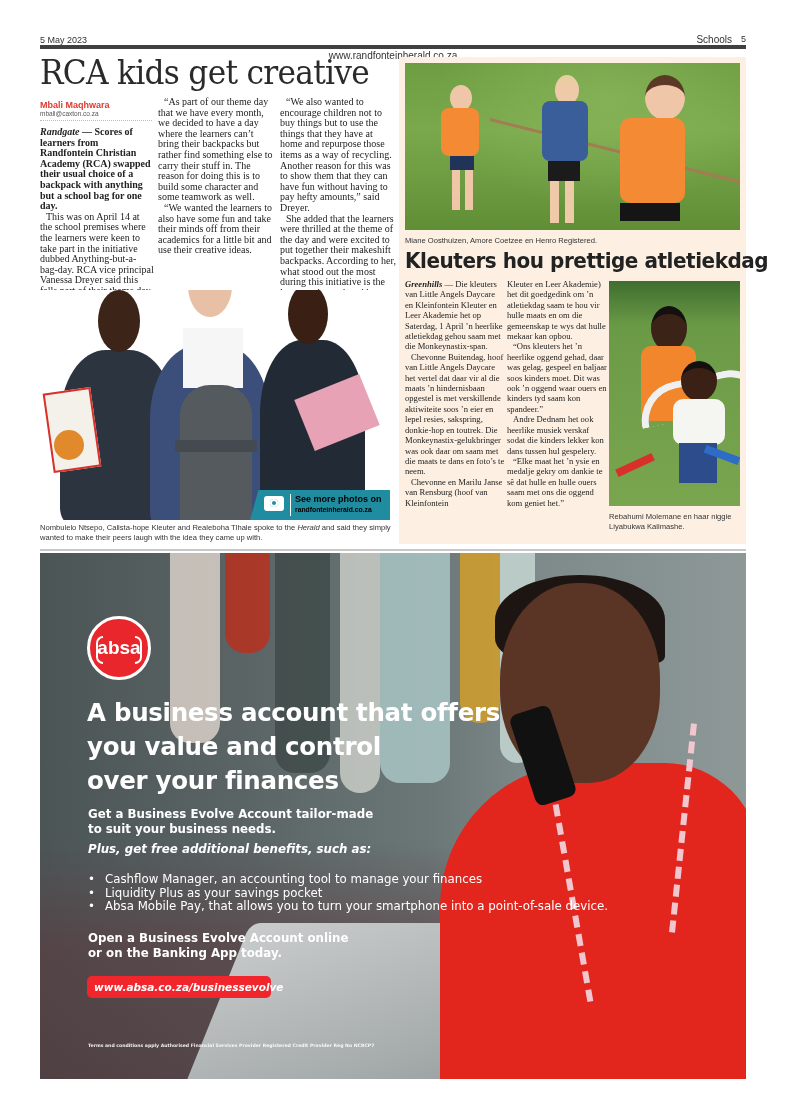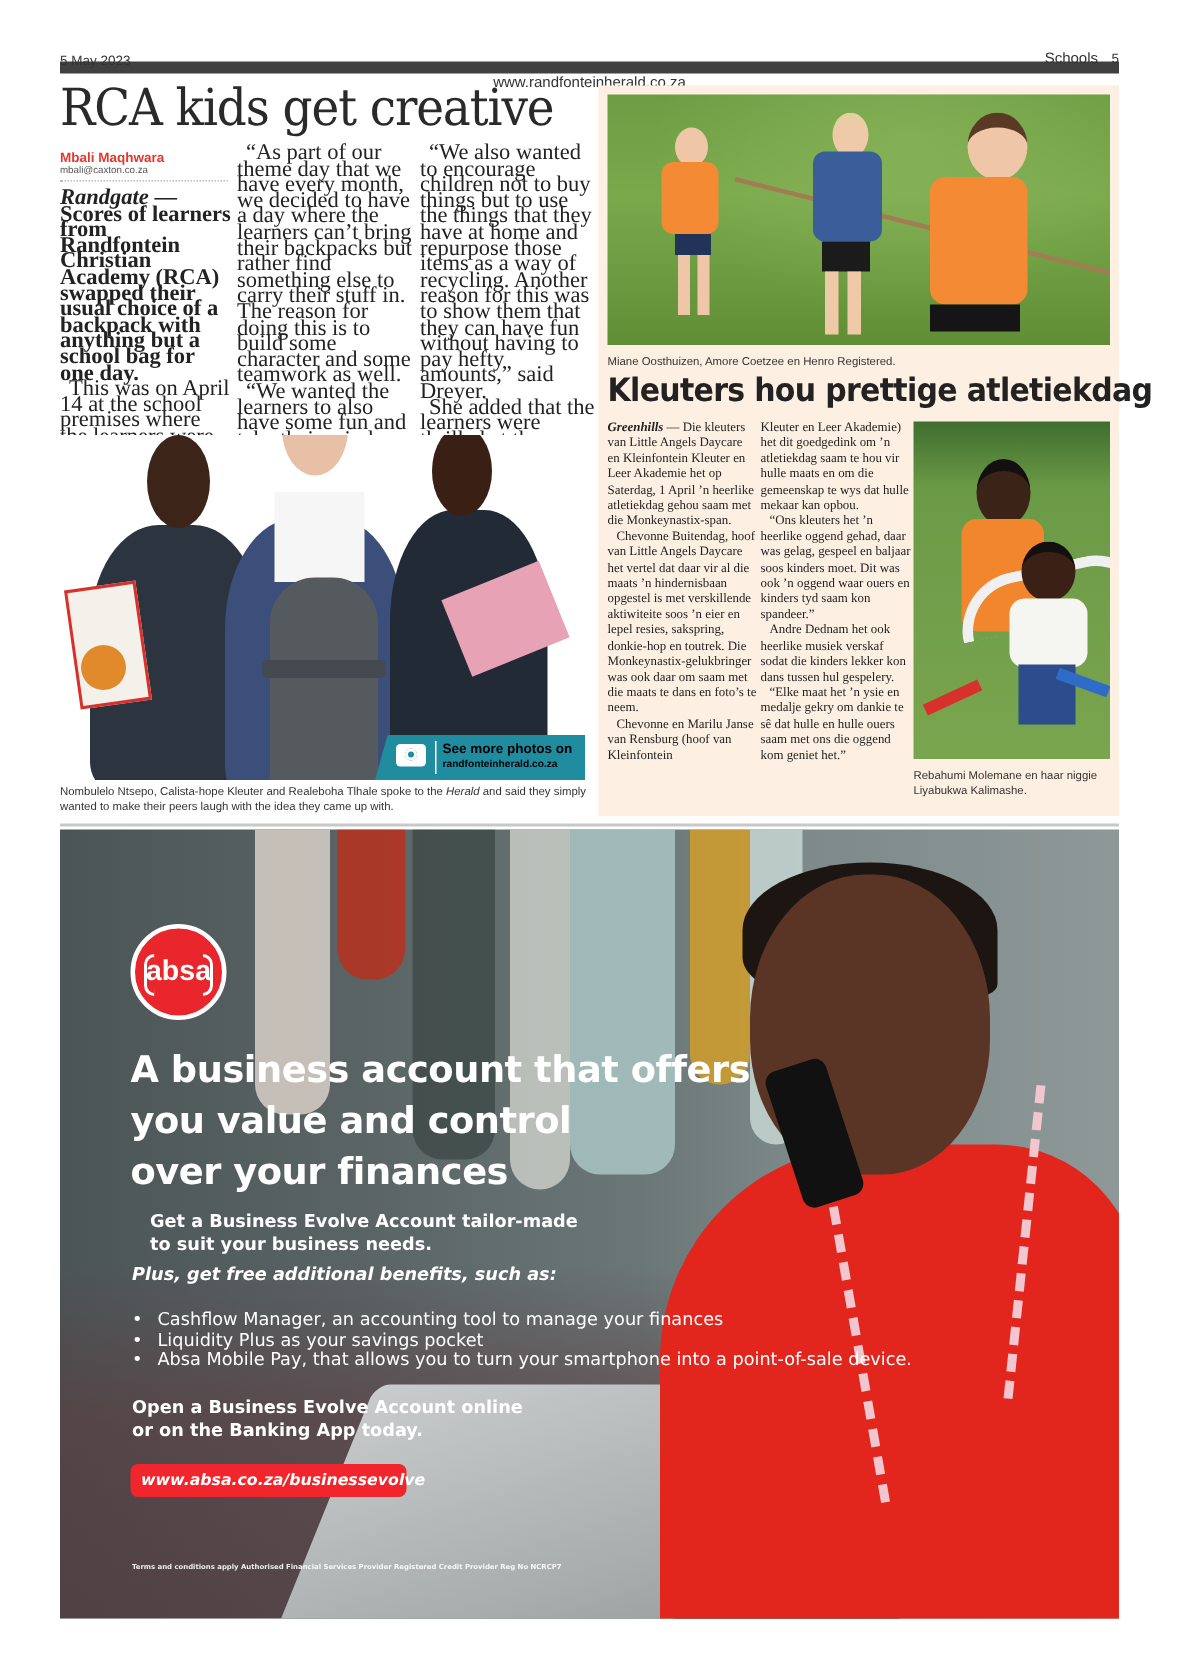--- a/index.html
+++ b/index.html
@@ -1,31 +1,31 @@
 <!DOCTYPE html>
 <html><head>
 <meta charset="utf-8">
 <style>
   * { box-sizing: border-box; margin: 0; padding: 0; }
   html, body { width: 786px; height: 1113px; background: #ffffff; overflow: hidden; }
   body { position: relative; font-family: "Liberation Serif", serif; color: #222; }
 
   
-  .hdr { position: absolute; left: 40px; top: 33px; width: 706px; height: 16px; font-family: "Liberation Sans", sans-serif; font-size: 9px; color: #333; border-bottom: 8px solid #404040; }
+  .hdr { position: absolute; left: 40px; top: 33px; width: 706px; height: 16px; font-family: "Liberation Sans", sans-serif; font-size: 9px; color: #333; border-bottom: 4px solid #404040; }
   .hdr .date { position: absolute; left: 0; top: 2px; }
   .hdr .url { position: absolute; left: 0; width: 100%; text-align: center; top: 17px; font-size: 10px; }
   .hdr .sec { position: absolute; right: 14px; top: 1px; font-size: 10px; }
   .hdr .pg { position: absolute; right: 0; top: 1px; font-size: 9px; }
 
   
   .title1 { position: absolute; left: 40px; top: 52px; font-family: "DejaVu Serif", serif; font-size: 34px; font-weight: normal; letter-spacing: -0.8px; color: #2a2a2a; transform: scaleX(0.92); transform-origin: left; white-space: nowrap; }
   .byline { position: absolute; left: 40px; top: 100px; width: 112px; border-bottom: 1px dotted #bbb; padding-bottom: 3px; }
   .byline .name { font-family: "Liberation Sans", sans-serif; font-weight: bold; font-size: 9px; color: #e03a2f; }
   .byline .mail { font-family: "Liberation Sans", sans-serif; font-size: 6.5px; color: #555; }
-  .col { position: absolute; font-size: 15px; line-height: 10.6px; color: #222; text-align: left; }
+  .col { position: absolute; font-size: 10px; line-height: 10.6px; color: #222; text-align: left; }
   .col p { text-indent: 6px; }
   .col p.lead { text-indent: 0; font-weight: bold; }
   .col i { font-style: italic; }
   .c1 { left: 40px; top: 127px; width: 114px; }
   .c2 { left: 158px; top: 97px; width: 117px; }
   .c3 { left: 280px; top: 97px; width: 117px; }
 
   .photo1 { position: absolute; left: 40px; top: 290px; width: 357px; height: 230px; overflow: hidden; }
   .p1-bg { position:absolute; inset:0; background: #fff; }
   .figure { position: absolute; border-radius: 40% 40% 10% 10%; }
@@ -65,21 +65,21 @@
   .ad .laptop { position: absolute; left: 170px; top: 370px; width: 380px; height: 200px; background: linear-gradient(160deg, #c9cccd 0%, #a7acad 60%, #8c9192 100%); transform: skewX(-22deg); border-radius: 10px; }
   .ad .laptop-kb { position: absolute; left: 420px; top: 470px; width: 150px; height: 60px; background: #3a3d40; transform: skewX(-22deg); }
 
   .absa-logo { position: absolute; left: 47px; top: 63px; width: 64px; height: 64px; border-radius: 50%; background: #e8262b; border: 3px solid #fff; display: flex; align-items: center; justify-content: center; color: #fff; font-family: Liberation Sans, sans-serif; font-weight: bold; font-size: 19px; }
   .absa-logo::before, .absa-logo::after { content: ""; position: absolute; top: 17px; width: 5px; height: 24px; border: 2.5px solid #fff; }
   .absa-logo::before { left: 6px; border-right: none; border-radius: 8px 0 0 8px; }
   .absa-logo::after { right: 6px; border-left: none; border-radius: 0 8px 8px 0; }
 
   .ad-text { position: absolute; color: #fff; font-family: "DejaVu Sans", sans-serif; }
   .headline { left: 47px; top: 143px; font-size: 24.5px; line-height: 34px; font-weight: bold; letter-spacing: -0.3px; width: 460px; }
-  .sub { left: 48px; top: 254px; font-size: 11.8px; line-height: 15px; font-weight: bold; width: 320px; margin-left: 12px; }
+  .sub { left: 48px; top: 254px; font-size: 11.8px; line-height: 15px; font-weight: bold; width: 320px; }
   .plus { left: 48px; top: 289px; font-size: 11.8px; font-weight: bold; font-style: italic; }
   .bullets { left: 48px; top: 320px; font-size: 11.8px; line-height: 13.5px; list-style: none; }
   .bullets li { position: relative; padding-left: 17px; white-space: nowrap; }
   .bullets li::before { content: "•"; position: absolute; left: 0; }
   .cta { left: 48px; top: 378px; font-size: 11.8px; line-height: 15px; font-weight: bold; width: 320px; }
   .urlbtn { position: absolute; left: 47px; top: 423px; width: 184px; height: 22px; background: #f0262c; border-radius: 5px; color: #fff; font-family: "DejaVu Sans", sans-serif; font-size: 10.5px; font-style: italic; font-weight: bold; line-height: 22px; padding-left: 7px; }
   .terms { left: 48px; top: 490px; font-size: 4.6px; font-weight: bold; opacity: 0.9; }
 </style>
 </head>
 <body>

